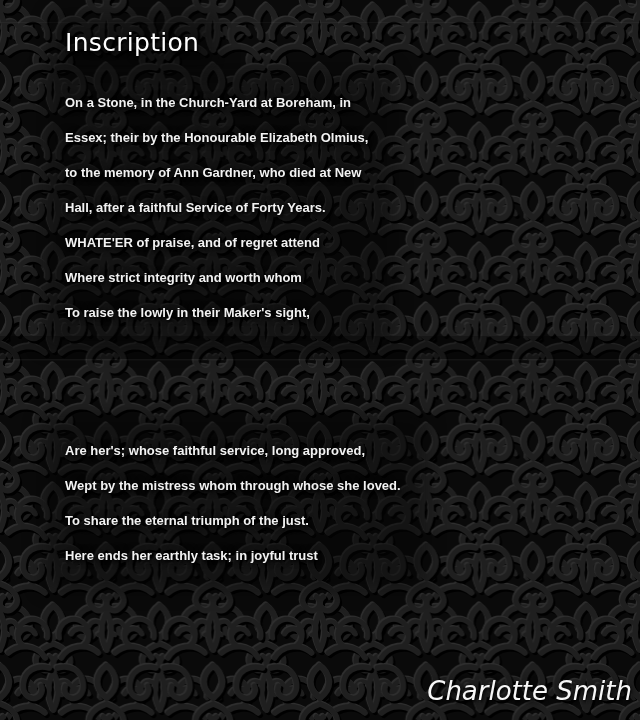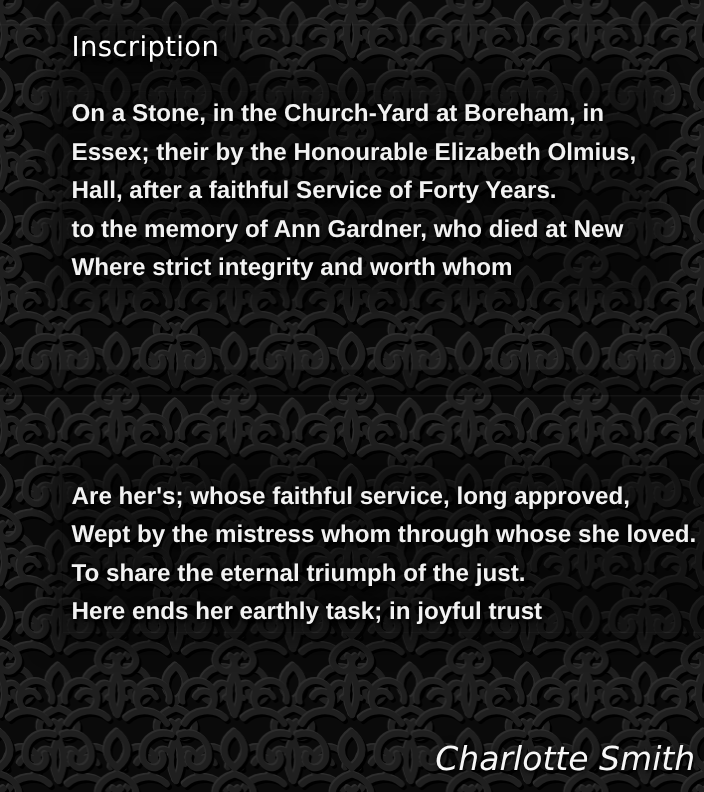--- a/index.html
+++ b/index.html
@@ -28,35 +28,35 @@
     line-height: 30px;
     font-weight: normal;
     letter-spacing: 0.3px;
     color: #ffffff;
     text-shadow: 1px 2px 3px rgba(0,0,0,0.95), 0 0 8px rgba(0,0,0,0.85);
   }
   .stanza { position: absolute; left: 65px; padding: 2px 10px 2px 8px; margin-left: -8px; }
   .stanza.s1 { top: 83px; }
   .stanza.s2 { top: 431px; }
   .line {
-    font-size: 22px;
+    font-size: 13px;
     font-weight: bold;
     line-height: 35px;
     color: #f2f2f2;
     white-space: nowrap;
     text-shadow: 1px 2px 3px rgba(0,0,0,0.95), 0 0 8px rgba(0,0,0,0.85);
   }
   .signature {
     position: absolute;
     right: 8px;
     top: 676px;
     margin: 0;
     font-family: "DejaVu Sans", sans-serif;
     font-style: italic;
-    font-size: 30px;
+    font-size: 26px;
     line-height: 30px;
     color: #f7f7f7;
     text-shadow: 1px 2px 3px rgba(0,0,0,0.9), 0 0 8px rgba(0,0,0,0.7);
   }
 </style>
 </head>
 <body>
 
 <div class="page">
 
@@ -93,23 +93,25 @@
     <rect y="336" width="640" height="23" fill="rgba(0,0,0,0.28)"></rect>
     <rect y="359" width="640" height="1.5" fill="rgba(255,255,255,0.045)"></rect>
     <rect y="22" width="640" height="1.2" fill="rgba(255,255,255,0.035)"></rect>
   </svg>
 
   <h1 class="title halo">Inscription</h1>
 
   <div class="stanza s1 halo">
     <div class="line">On a Stone, in the Church-Yard at Boreham, in</div>
     <div class="line">Essex; their by the Honourable Elizabeth Olmius,</div>
+    <div class="line">to the memory of Ann Gardner, who died at New</div>
     <div class="line">Hall, after a faithful Service of Forty Years.</div>
-    <div class="line">to the memory of Ann Gardner, who died at New</div>
+    <div class="line">WHATE'ER of praise, and of regret attend</div>
     <div class="line">Where strict integrity and worth whom</div>
+    <div class="line">To raise the lowly in their Maker's sight,</div>
   </div>
 
   <div class="stanza s2 halo">
     <div class="line">Are her's; whose faithful service, long approved,</div>
     <div class="line">Wept by the mistress whom through whose she loved.</div>
     <div class="line">To share the eternal triumph of the just.</div>
     <div class="line">Here ends her earthly task; in joyful trust</div>
   </div>
 
   <p class="signature">Charlotte Smith</p>

